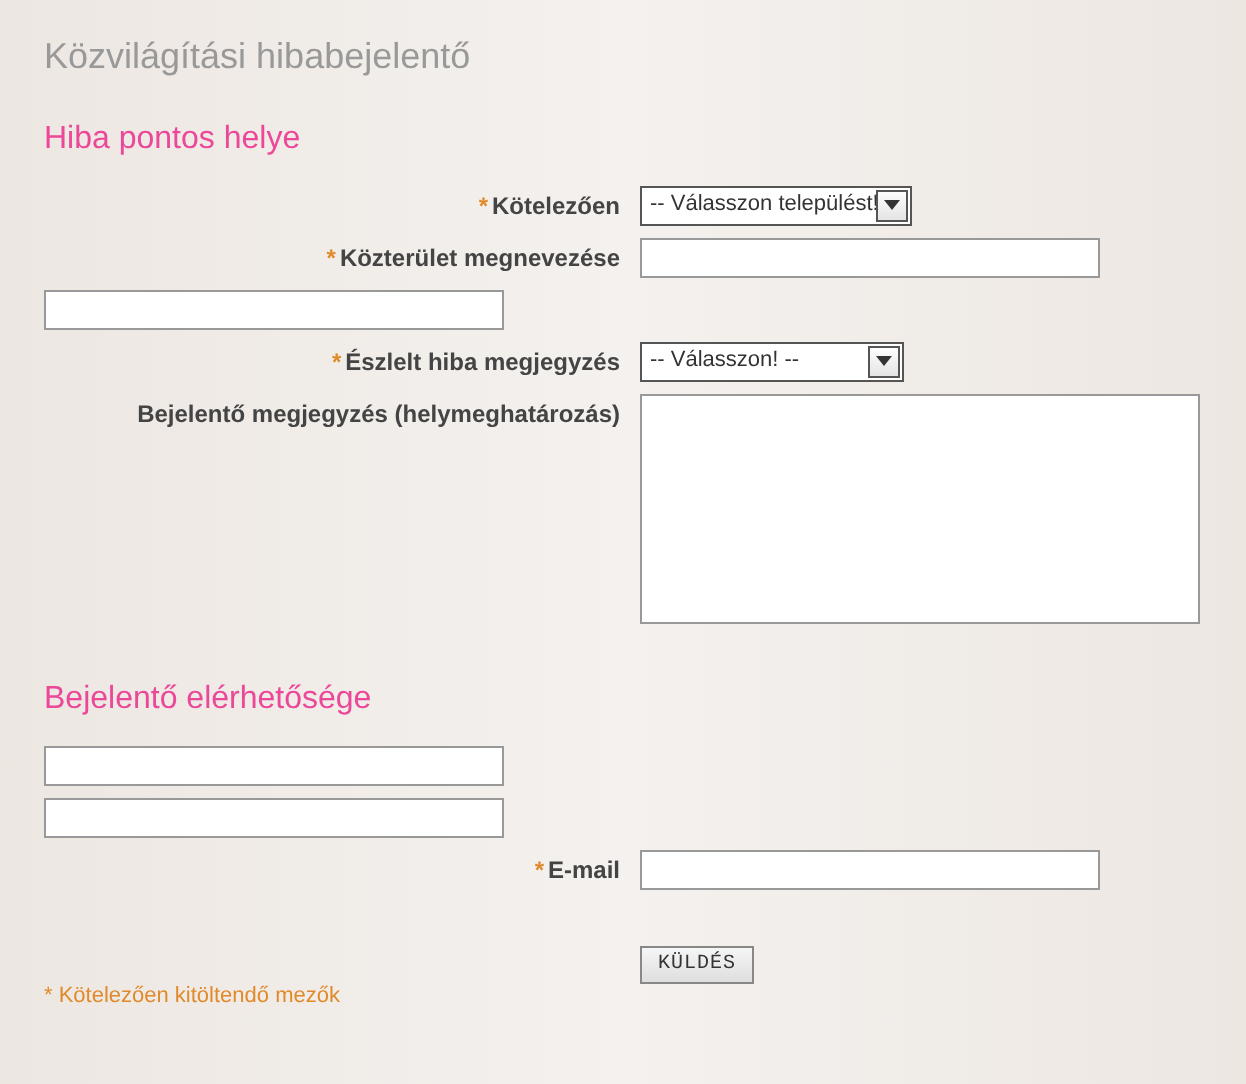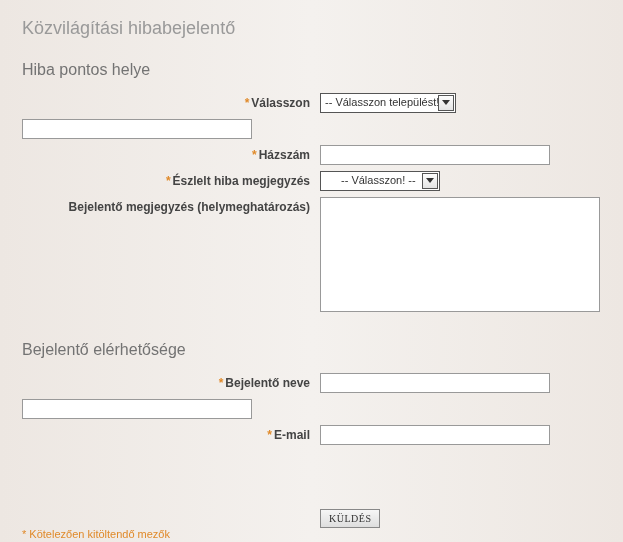--- a/index.html
+++ b/index.html
@@ -14,21 +14,21 @@
     }
     h1 {
       font-size: 18px;
       font-weight: normal;
       color: #999;
       margin-bottom: 22px;
     }
     h2 {
       font-size: 16px;
       font-weight: normal;
-      color: #737373;
+      color: #ec4899;
       margin-bottom: 14px;
       margin-top: 10px;
     }
     .section2 { margin-top: 26px; }
     .form-row {
       display: flex;
       align-items: flex-start;
       margin-bottom: 6px;
     }
     .label-col {
@@ -60,21 +60,21 @@
       resize: none;
     }
     .select-wrap {
       position: relative;
       display: inline-block;
       border: 1px solid #555;
       background: #fff;
       height: 20px;
     }
     .select-w1 { width: 136px; }
-    .select-w2 { width: 120px; padding-left: 16px; }
+    .select-w2 { width: 132px; }
     .select-text {
       display: inline-block;
       padding: 2px 4px;
       font-size: 11px;
       color: #333;
     }
     .select-btn {
       position: absolute;
       right: 1px;
       top: 1px;
@@ -86,69 +86,68 @@
     .select-btn svg {
       position: absolute;
       top: 4px;
       left: 3px;
     }
     .submit-row {
       margin-top: 28px;
       padding-left: 298px;
     }
     .submit-btn {
-      font-family: Liberation Serif, serif;
+      font-family: Liberation Mono, monospace;
       font-size: 10px;
       padding: 3px 8px;
       border: 1px solid #888;
       background: linear-gradient(#f6f6f6, #dedede);
       cursor: pointer;
       color: #333;
       letter-spacing: 0.5px;
-      margin-top: 36px;
     }
     .footnote {
       margin-top: 0;
       font-size: 11px;
       color: #e08a2a;
     }
   </style>
 </head>
 <body>
 
 <h1>Közvilágítási hibabejelentő</h1>
 
 <h2>Hiba pontos helye</h2>
 
 <div class="form-row">
   <div class="label-col">
-    <span class="req">*</span><span>Válasszon</span>
+    <span class="req">*</span><span>Kötelezően</span>
   </div>
   <div class="field-col">
     <div class="select-wrap select-w1">
       <span class="select-text">-- Válasszon települést! --</span>
       <span class="select-btn">
         <svg width="8" height="6">
             <polygon points="0,0 8,0 4,5" fill="#333"></polygon>
           </svg>
       </span>
     </div>
   </div>
 </div>
 
 <div class="form-row">
-  <div class="field-col">
-    <input type="text" style="">
-  </div>
-</div>
-
-<div class="form-row">
-  <div class="label-col">
-    <span class="req">*</span><span>Házszám</span>
-  </div>
+  <div class="label-col">
+    <span class="req">*</span><span>Közterület megnevezése</span>
+  </div>
+  <div class="field-col">
+    <input type="text" style="">
+  </div>
+</div>
+
+<div class="form-row">
   <div class="field-col">
     <input type="text" style="">
   </div>
 </div>
 
 <div class="form-row">
   <div class="label-col">
     <span class="req">*</span><span>Észlelt hiba megjegyzés</span>
   </div>
   <div class="field-col">
@@ -166,23 +165,20 @@
 <div class="form-row">
   <div class="label-col">Bejelentő megjegyzés (helymeghatározás)</div>
   <div class="field-col">
     <textarea style=""></textarea>
   </div>
 </div>
 
 <h2 class="section2">Bejelentő elérhetősége</h2>
 
 <div class="form-row">
-  <div class="label-col">
-    <span class="req">*</span><span>Bejelentő neve</span>
-  </div>
   <div class="field-col">
     <input type="text" style="">
   </div>
 </div>
 
 <div class="form-row">
   <div class="field-col">
     <input type="text" style="">
   </div>
 </div>

